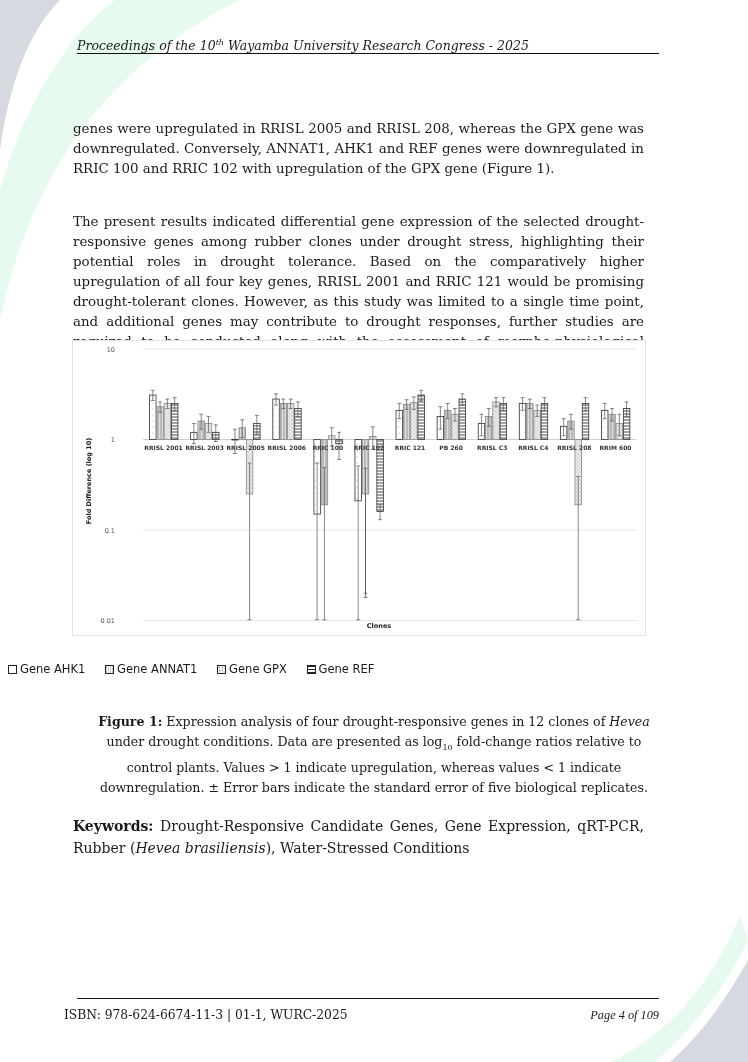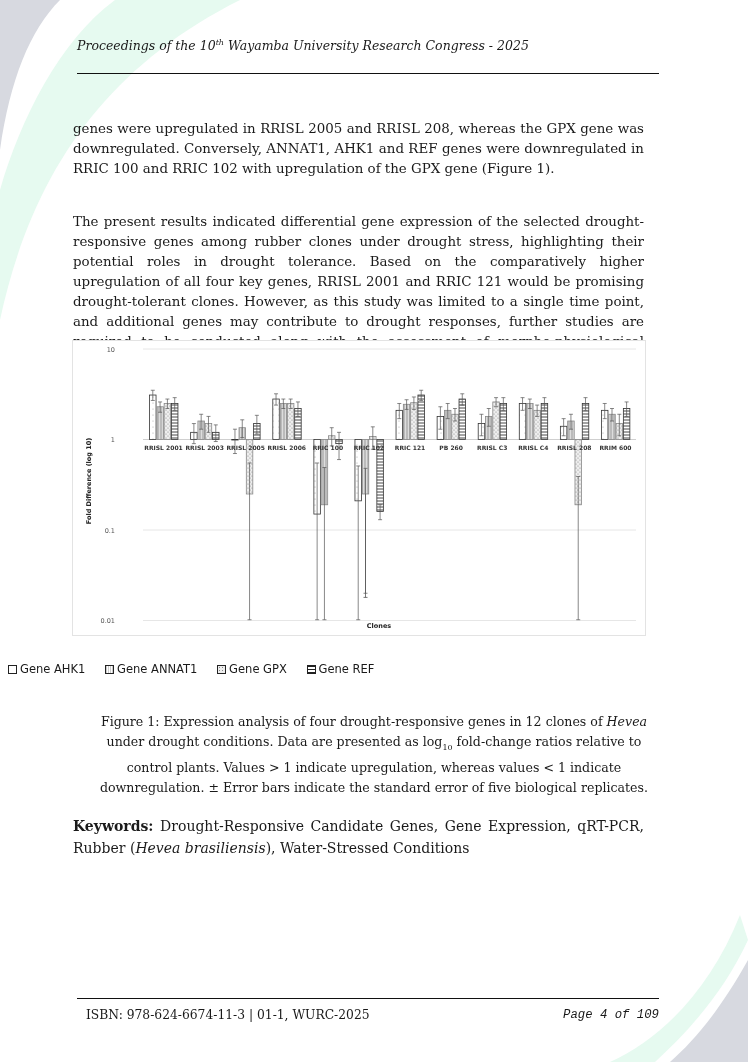--- a/index.html
+++ b/index.html
@@ -6,21 +6,21 @@
   body {
     width: 748px; height: 1062px; position: relative; overflow: hidden;
     background: #ffffff;
     font-family: "DejaVu Serif", "Liberation Serif", serif;
     color: #1a1a1a;
   }
   .deco { position: absolute; pointer-events: none; }
   .header {
     position: absolute; left: 77px; top: 38px; width: 582px;
     border-bottom: 1.5px solid #111;
-    font-style: italic; font-size: 12.5px; padding-bottom: 20px;
+    font-style: italic; font-size: 12.5px; padding-bottom: 0;
     font-family: "DejaVu Serif", serif;
   }
   .header sup { font-size: 8px; }
   .body-text {
     position: absolute; left: 73px; width: 571px;
     font-size: 13.4px; line-height: 20px; text-align: justify;
     font-family: "DejaVu Serif", serif;
     margin-top: 40px;
   }
   .p1 { top: 79px; }
@@ -36,36 +36,36 @@
   .legend .item { display: inline-block; margin: 0 8px; }
   .legend .swatch {
     display: inline-block; width: 9px; height: 9px; border: 1.3px solid #222;
     vertical-align: -1px; margin-right: 3px; box-sizing: border-box;
   }
   .caption {
     position: absolute; left: 82px; top: 712px; width: 584px;
     text-align: center; font-size: 12.6px; line-height: 20px;
     font-family: "DejaVu Serif", serif;
   }
-  .caption b { font-weight: normal; }
+  .caption b { font-weight: bold; }
   .keywords {
     position: absolute; left: 73px; top: 815px; width: 571px;
     font-size: 14px; line-height: 22px; text-align: justify;
     font-family: "DejaVu Serif", serif;
   }
   .footer-line {
     position: absolute; left: 77px; top: 998px; width: 582px; border-top: 1.5px solid #111;
   }
   .footer-left {
-    position: absolute; left: 86px; top: 1008px; font-size: 12.3px;
+    position: absolute; left: 64px; top: 1008px; font-size: 12.3px;
     font-family: "DejaVu Serif", serif;
   }
   .footer-right {
     position: absolute; right: 89px; top: 1008px; font-size: 12.3px; font-style: italic;
-    font-family: Liberation Mono, monospace;
+    font-family: Liberation Serif, serif;
   }
   svg text { font-family: "DejaVu Sans", sans-serif; }
 </style>
 </head>
 <body>
 
 <svg class="deco" style="left:0;top:0" width="260" height="330" viewBox="0 0 260 330">
   <path d="M0,150 C10,80 30,30 60,0 L0,0 Z" fill="#d7d9e0"></path>
   <path d="M0,320 C30,180 100,70 240,0 L115,0 C60,40 20,120 0,190 Z" fill="#e6faf0"></path>
 </svg>

